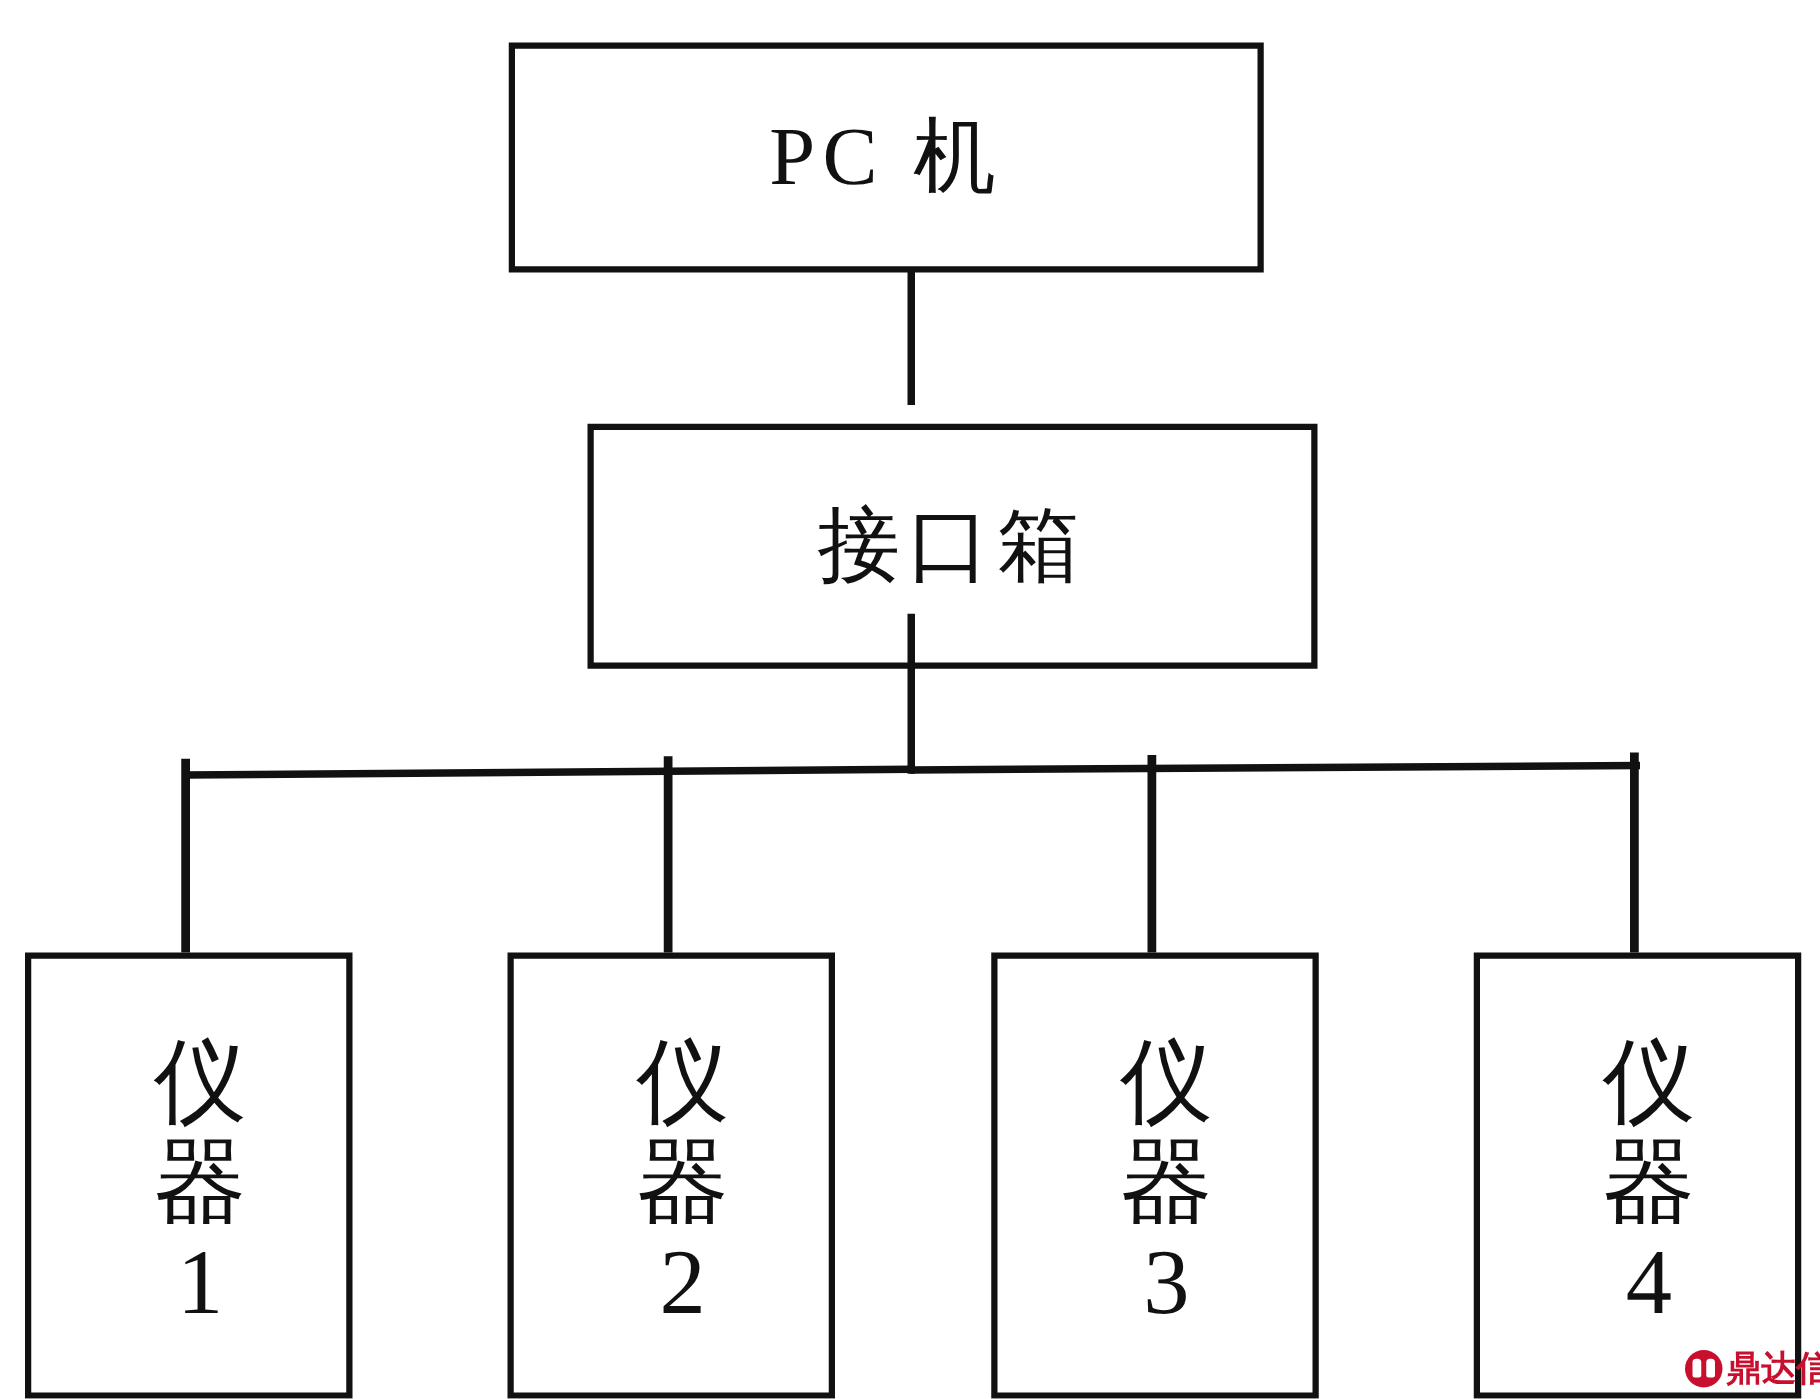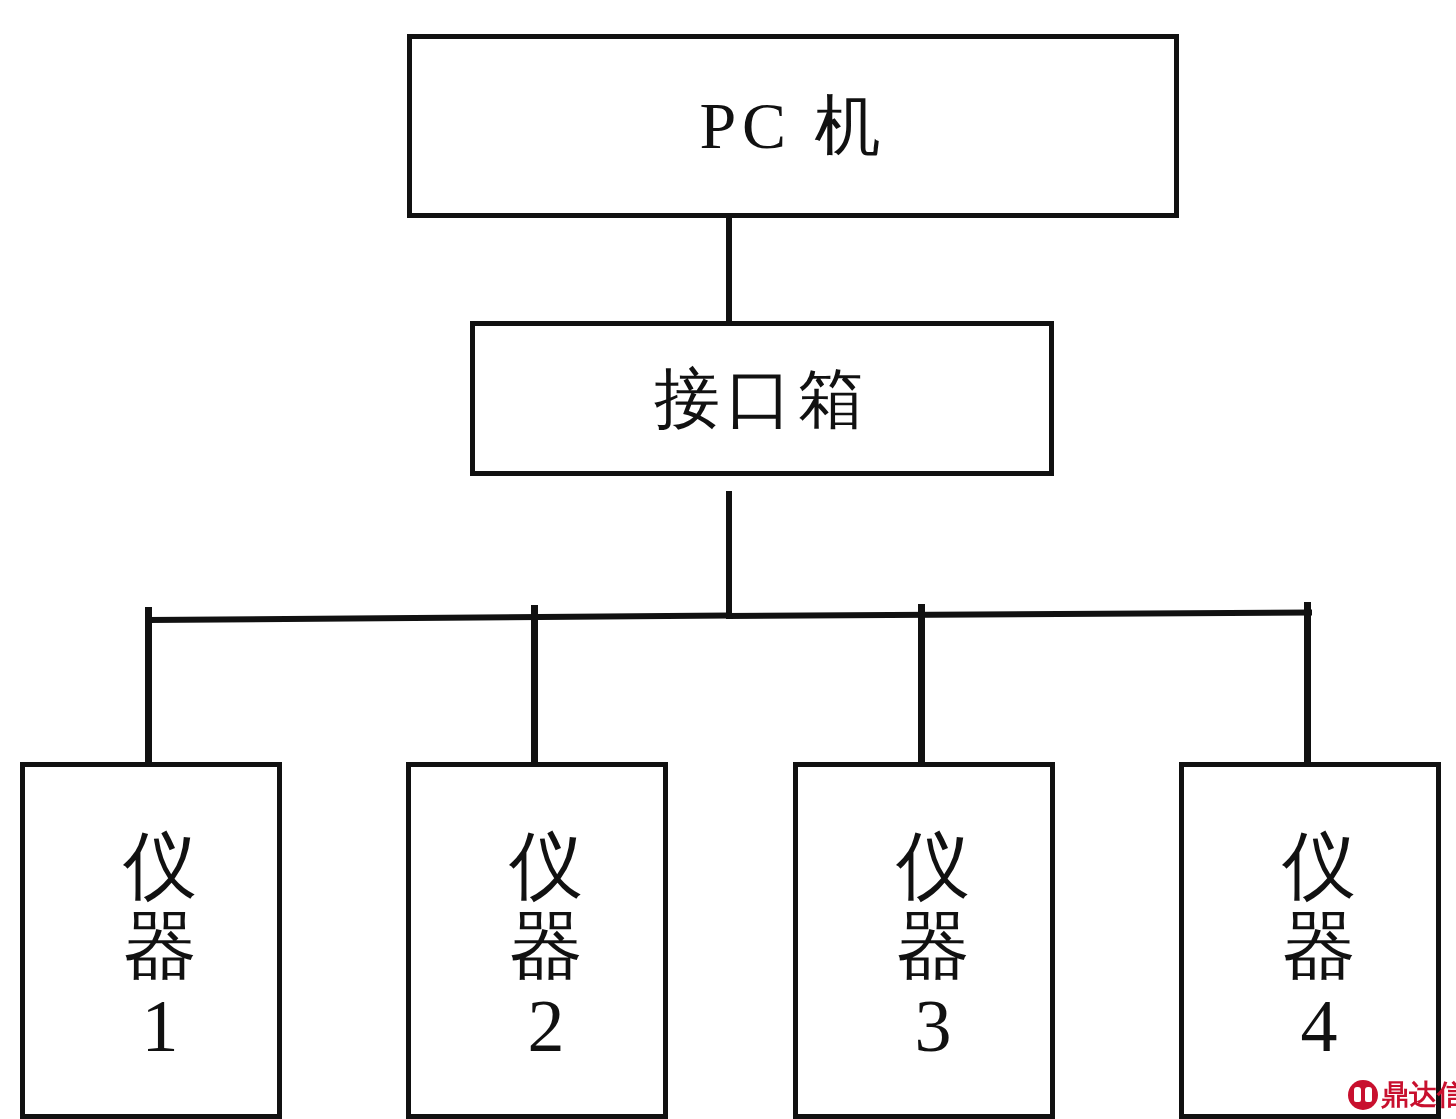--- a/index.html
+++ b/index.html
@@ -108,27 +108,27 @@
     letter-spacing: 0px;
     white-space: nowrap;
     font-family: "DejaVu Sans", "Liberation Sans", sans-serif;
   }
 </style>
 </head>
 <body>
 
 <div id="canvas">
 
-  <div class="node-box" style="left:407px; top:34px; width:772px; height:184px;">
+  <div class="node-box" style="left:407px; top:34px; width:604px; height:184px;">
     <div class="node-label-h">PC 机</div>
   </div>
 
   <div class="wire" style="left:726px; top:216px; width:6px; height:108px;"></div>
 
-  <div class="node-box" style="left:470px; top:321px; width:584px; height:155px;">
+  <div class="node-box" style="left:470px; top:339px; width:584px; height:196px;">
     <div class="node-label-h">接口箱</div>
   </div>
 
   <div class="wire" style="left:726px; top:491px; width:6px; height:128px;"></div>
 
   <div class="bus-line" style="left:148px; top:617px; width:582px; transform:rotate(-0.45deg);"></div>
   <div class="bus-line" style="left:728px; top:613px; width:584px; transform:rotate(-0.35deg);"></div>
 
   <div class="wire" style="left:145px; top:607px; width:7px; height:158px;"></div>
   <div class="wire" style="left:531px; top:605px; width:7px; height:160px;"></div>

